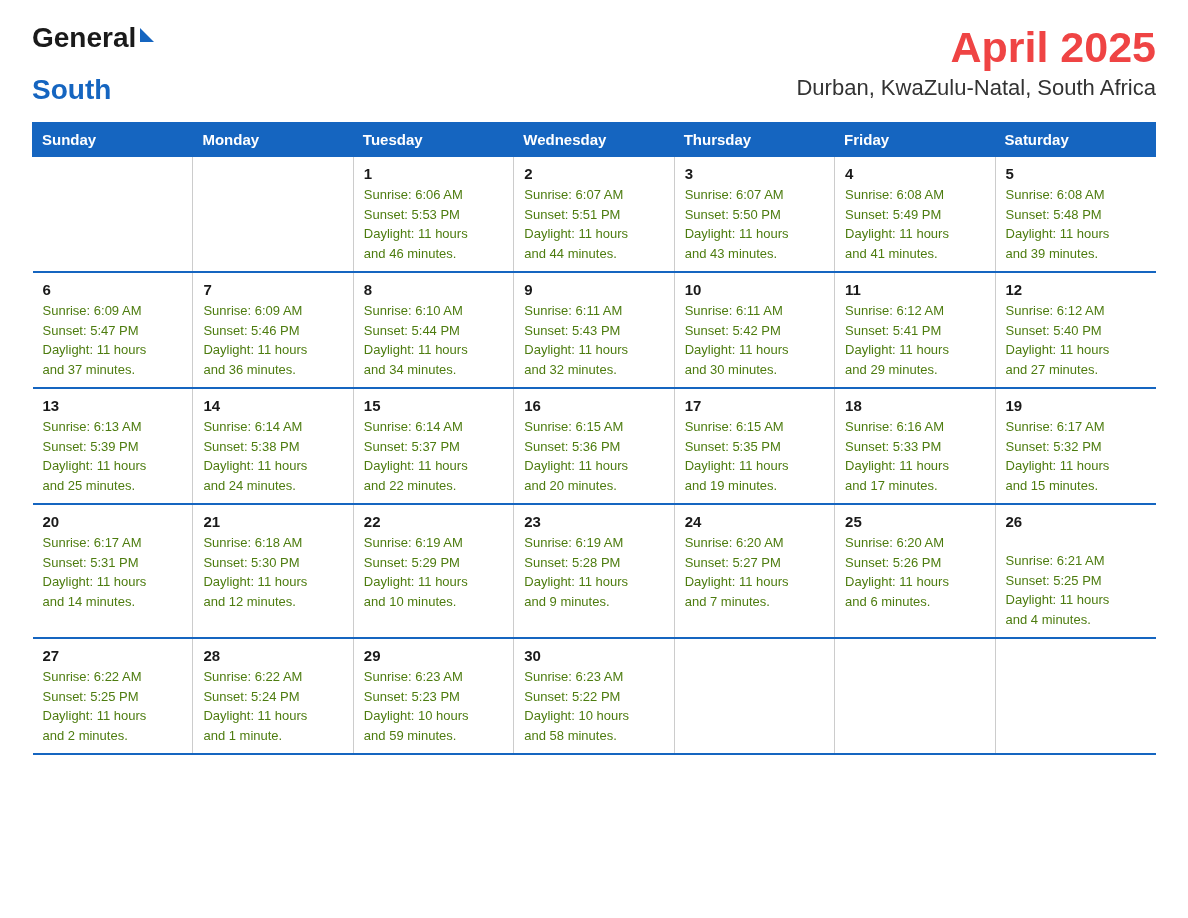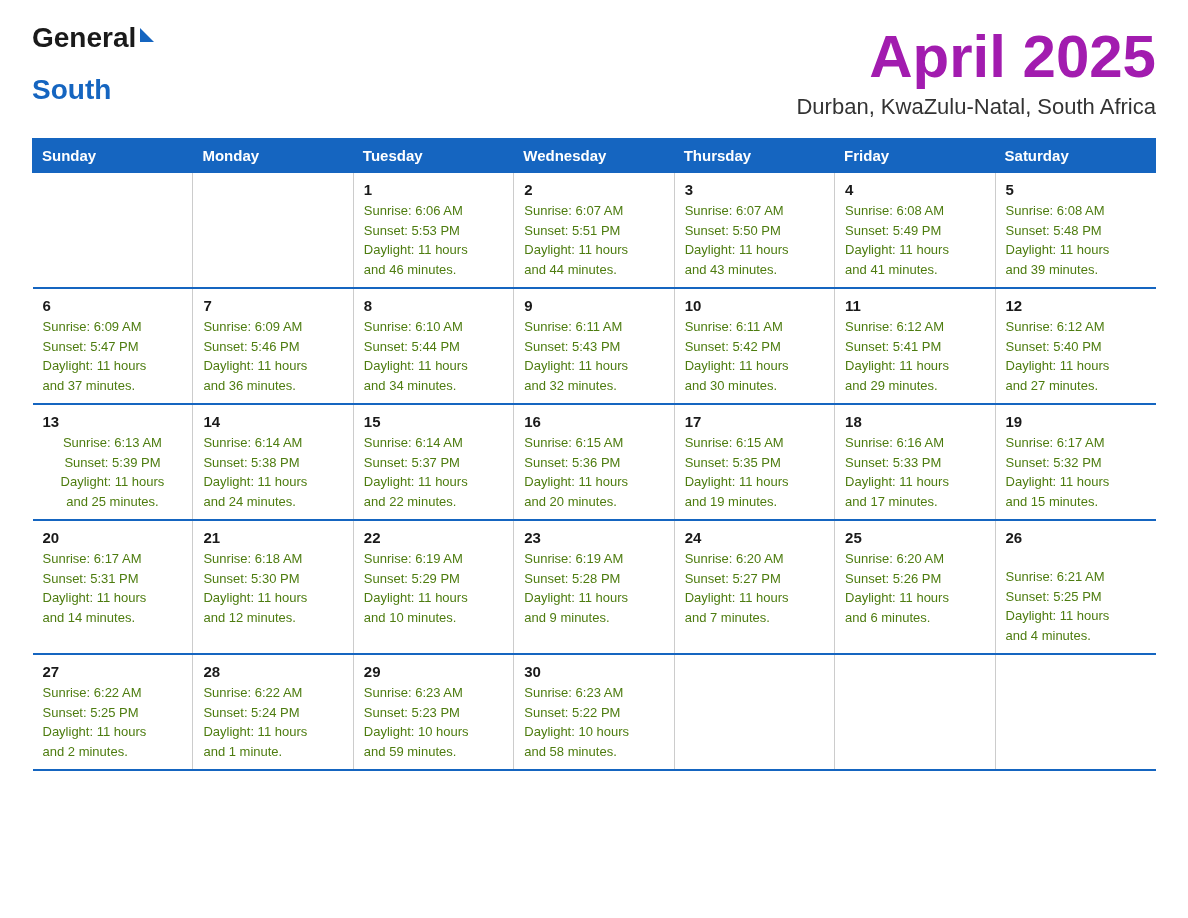--- a/index.html
+++ b/index.html
@@ -44,23 +44,23 @@
       gap: 24px;
     }
     .logo-row {
       display: flex;
       align-items: center;
     }
     .title-block {
       text-align: right;
     }
     .title-block h1 {
-      font-size: 60px;
-      font-weight: bold;
-      color: #a21caf;
+      font-size: 43px;
+      font-weight: bold;
+      color: #ef4444;
       line-height: 1.1;
     }
     .title-block h2 {
       font-size: 22px;
       font-weight: normal;
       color: #333;
       margin-top: 4px;
     }
     table {
       width: 100%;
@@ -226,21 +226,21 @@
           <span class="day-number">12</span>
           <div class="day-info" style="white-space: pre-line;">Sunrise: 6:12 AM
 Sunset: 5:40 PM
 Daylight: 11 hours
 and 27 minutes.</div>
         </td>
       </tr>
       <tr>
         <td>
           <span class="day-number">13</span>
-          <div class="day-info" style="white-space: pre-line; text-align: center;">Sunrise: 6:13 AM
+          <div class="day-info" style="white-space: pre-line;">Sunrise: 6:13 AM
 Sunset: 5:39 PM
 Daylight: 11 hours
 and 25 minutes.</div>
         </td>
         <td>
           <span class="day-number">14</span>
           <div class="day-info" style="white-space: pre-line;">Sunrise: 6:14 AM
 Sunset: 5:38 PM
 Daylight: 11 hours
 and 24 minutes.</div>

